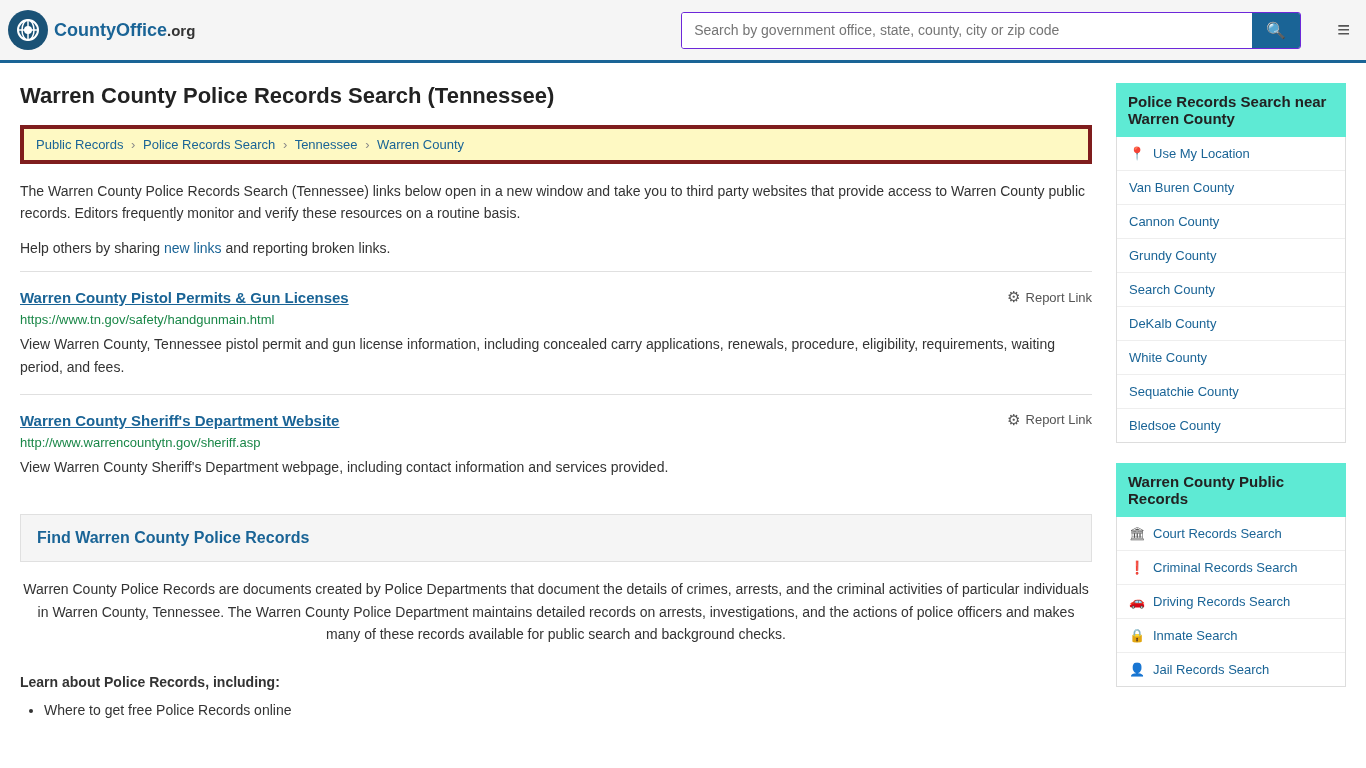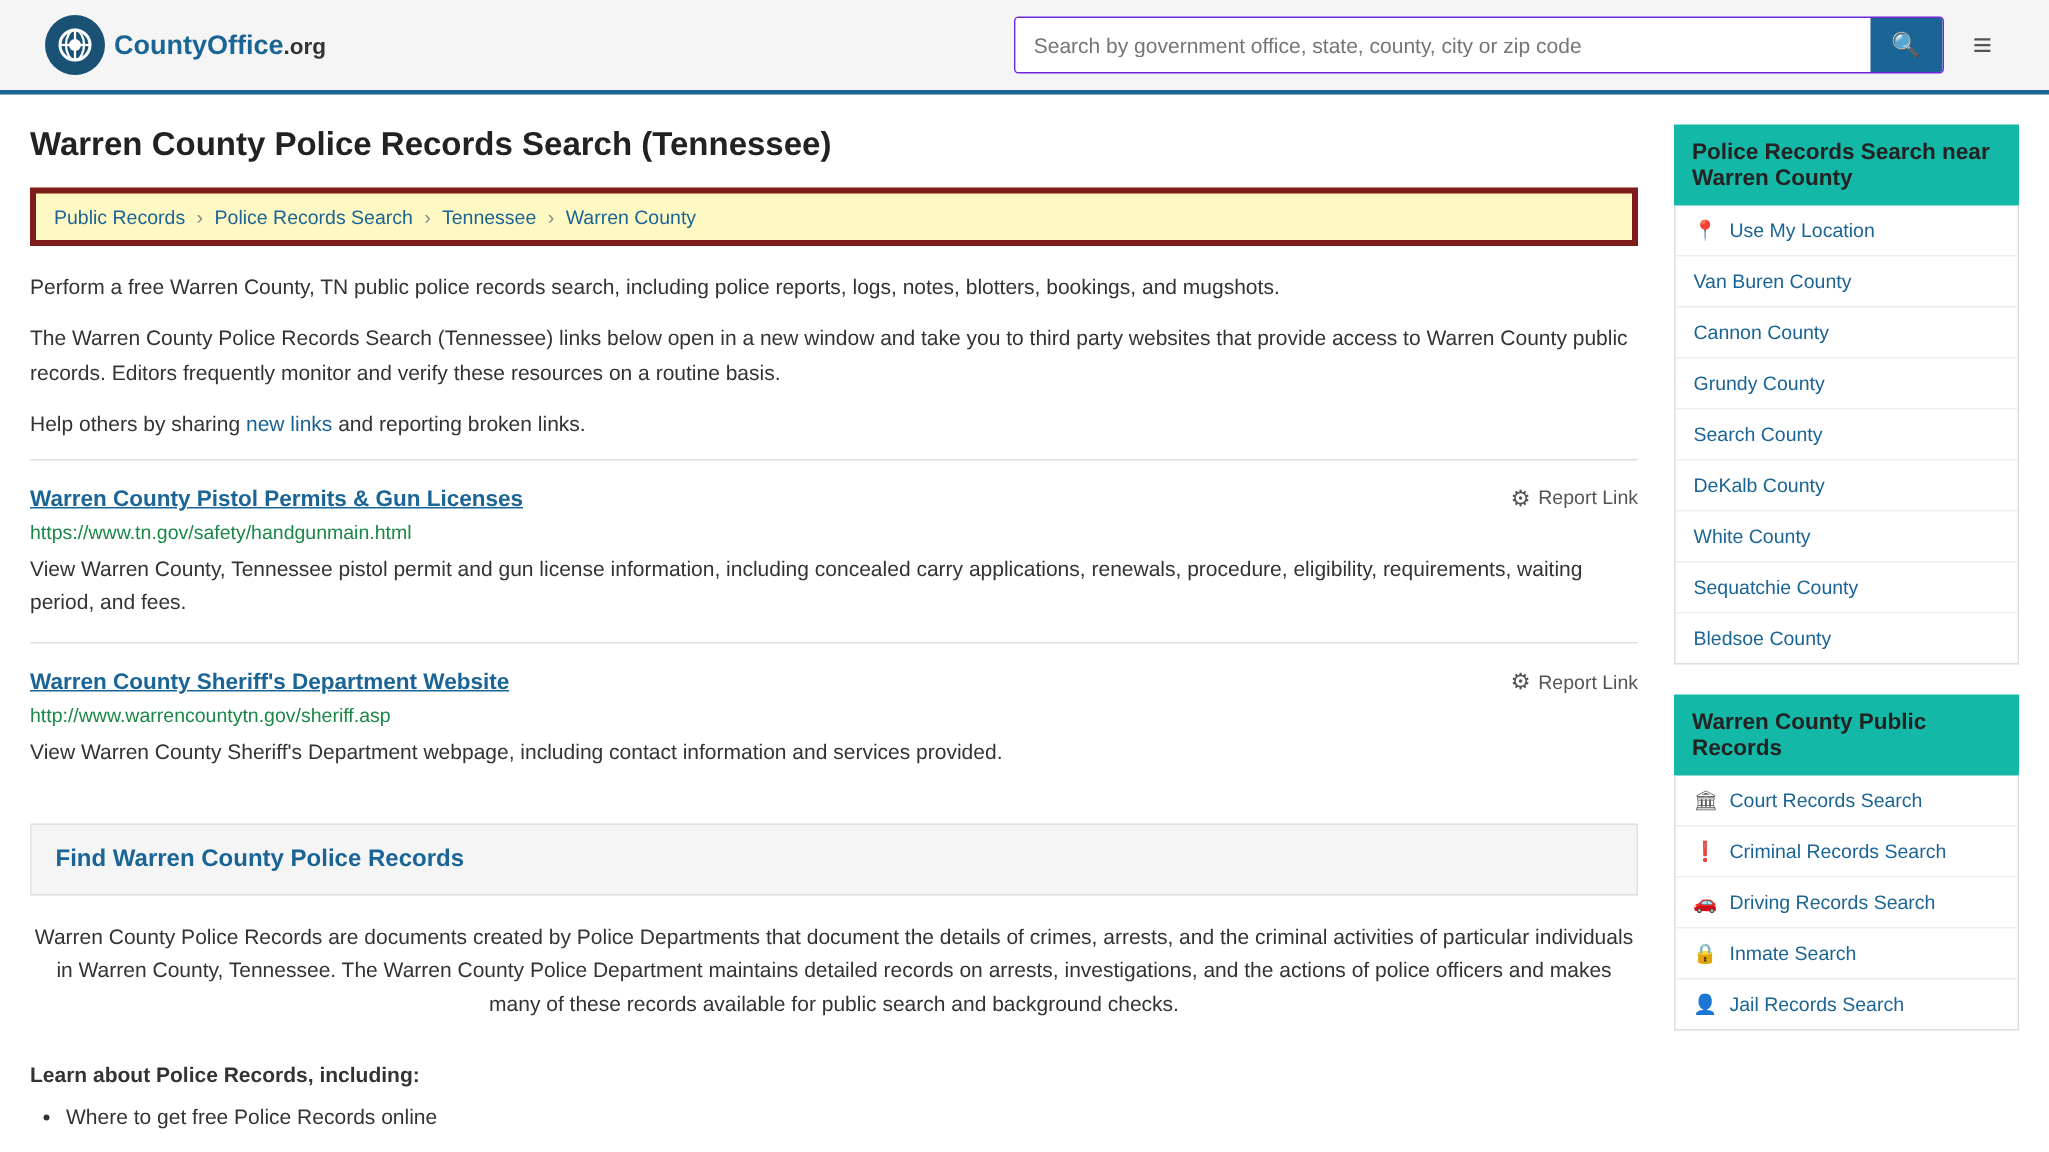--- a/index.html
+++ b/index.html
@@ -2,24 +2,24 @@
 <html><head>
   <meta charset="utf-8">
   <style>
     * { box-sizing: border-box; margin: 0; padding: 0; }
     body { font-family: Arial, sans-serif; font-size: 14px; color: #333; background: #fff; }
 
     
     .header {
       background: #f5f5f5;
       border-bottom: 3px solid #1a6496;
-      padding: 10px 30px;
+      padding: 10px 8px;
       display: flex;
       align-items: center;
-      gap: 11px;
+      gap: 28px;
     }
     .logo-area {
       display: flex;
       align-items: center;
       gap: 6px;
       text-decoration: none;
     }
     .logo-circle {
       width: 40px;
       height: 40px;
@@ -200,21 +200,21 @@
     .learn-list li {
       font-size: 14px;
       line-height: 1.8;
     }
 
     
     .sidebar-section {
       margin-bottom: 20px;
     }
     .sidebar-title {
-      background: #14b8a6;
+      background: #5eead4;
       padding: 10px 12px;
       font-size: 15px;
       font-weight: bold;
       color: #222;
       margin-bottom: 0;
     }
     .sidebar-list {
       list-style: none;
       border: 1px solid #ddd;
       border-top: none;
@@ -275,21 +275,20 @@
     <nav class="breadcrumb">
       <a href="#">Public Records</a>
       <span>›</span>
       <a href="#">Police Records Search</a>
       <span>›</span>
       <a href="#">Tennessee</a>
       <span>›</span>
       <a href="#">Warren County</a>
     </nav>
 
-    <p class="description">Perform a free Warren County, TN public police records search, including police reports, logs, notes, blotters, bookings, and mugshots.</p>
     <p class="description">The Warren County Police Records Search (Tennessee) links below open in a new window and take you to third party websites that provide access to Warren County public records. Editors frequently monitor and verify these resources on a routine basis.</p>
     <p class="description">
       <span>Help others by sharing </span>
       <a href="#">new links</a>
       <span> and reporting broken links.</span>
     </p>
 
     <div class="result-item">
       <div class="result-header">
         <a href="#" class="result-title">Warren County Pistol Permits &amp; Gun Licenses</a>

